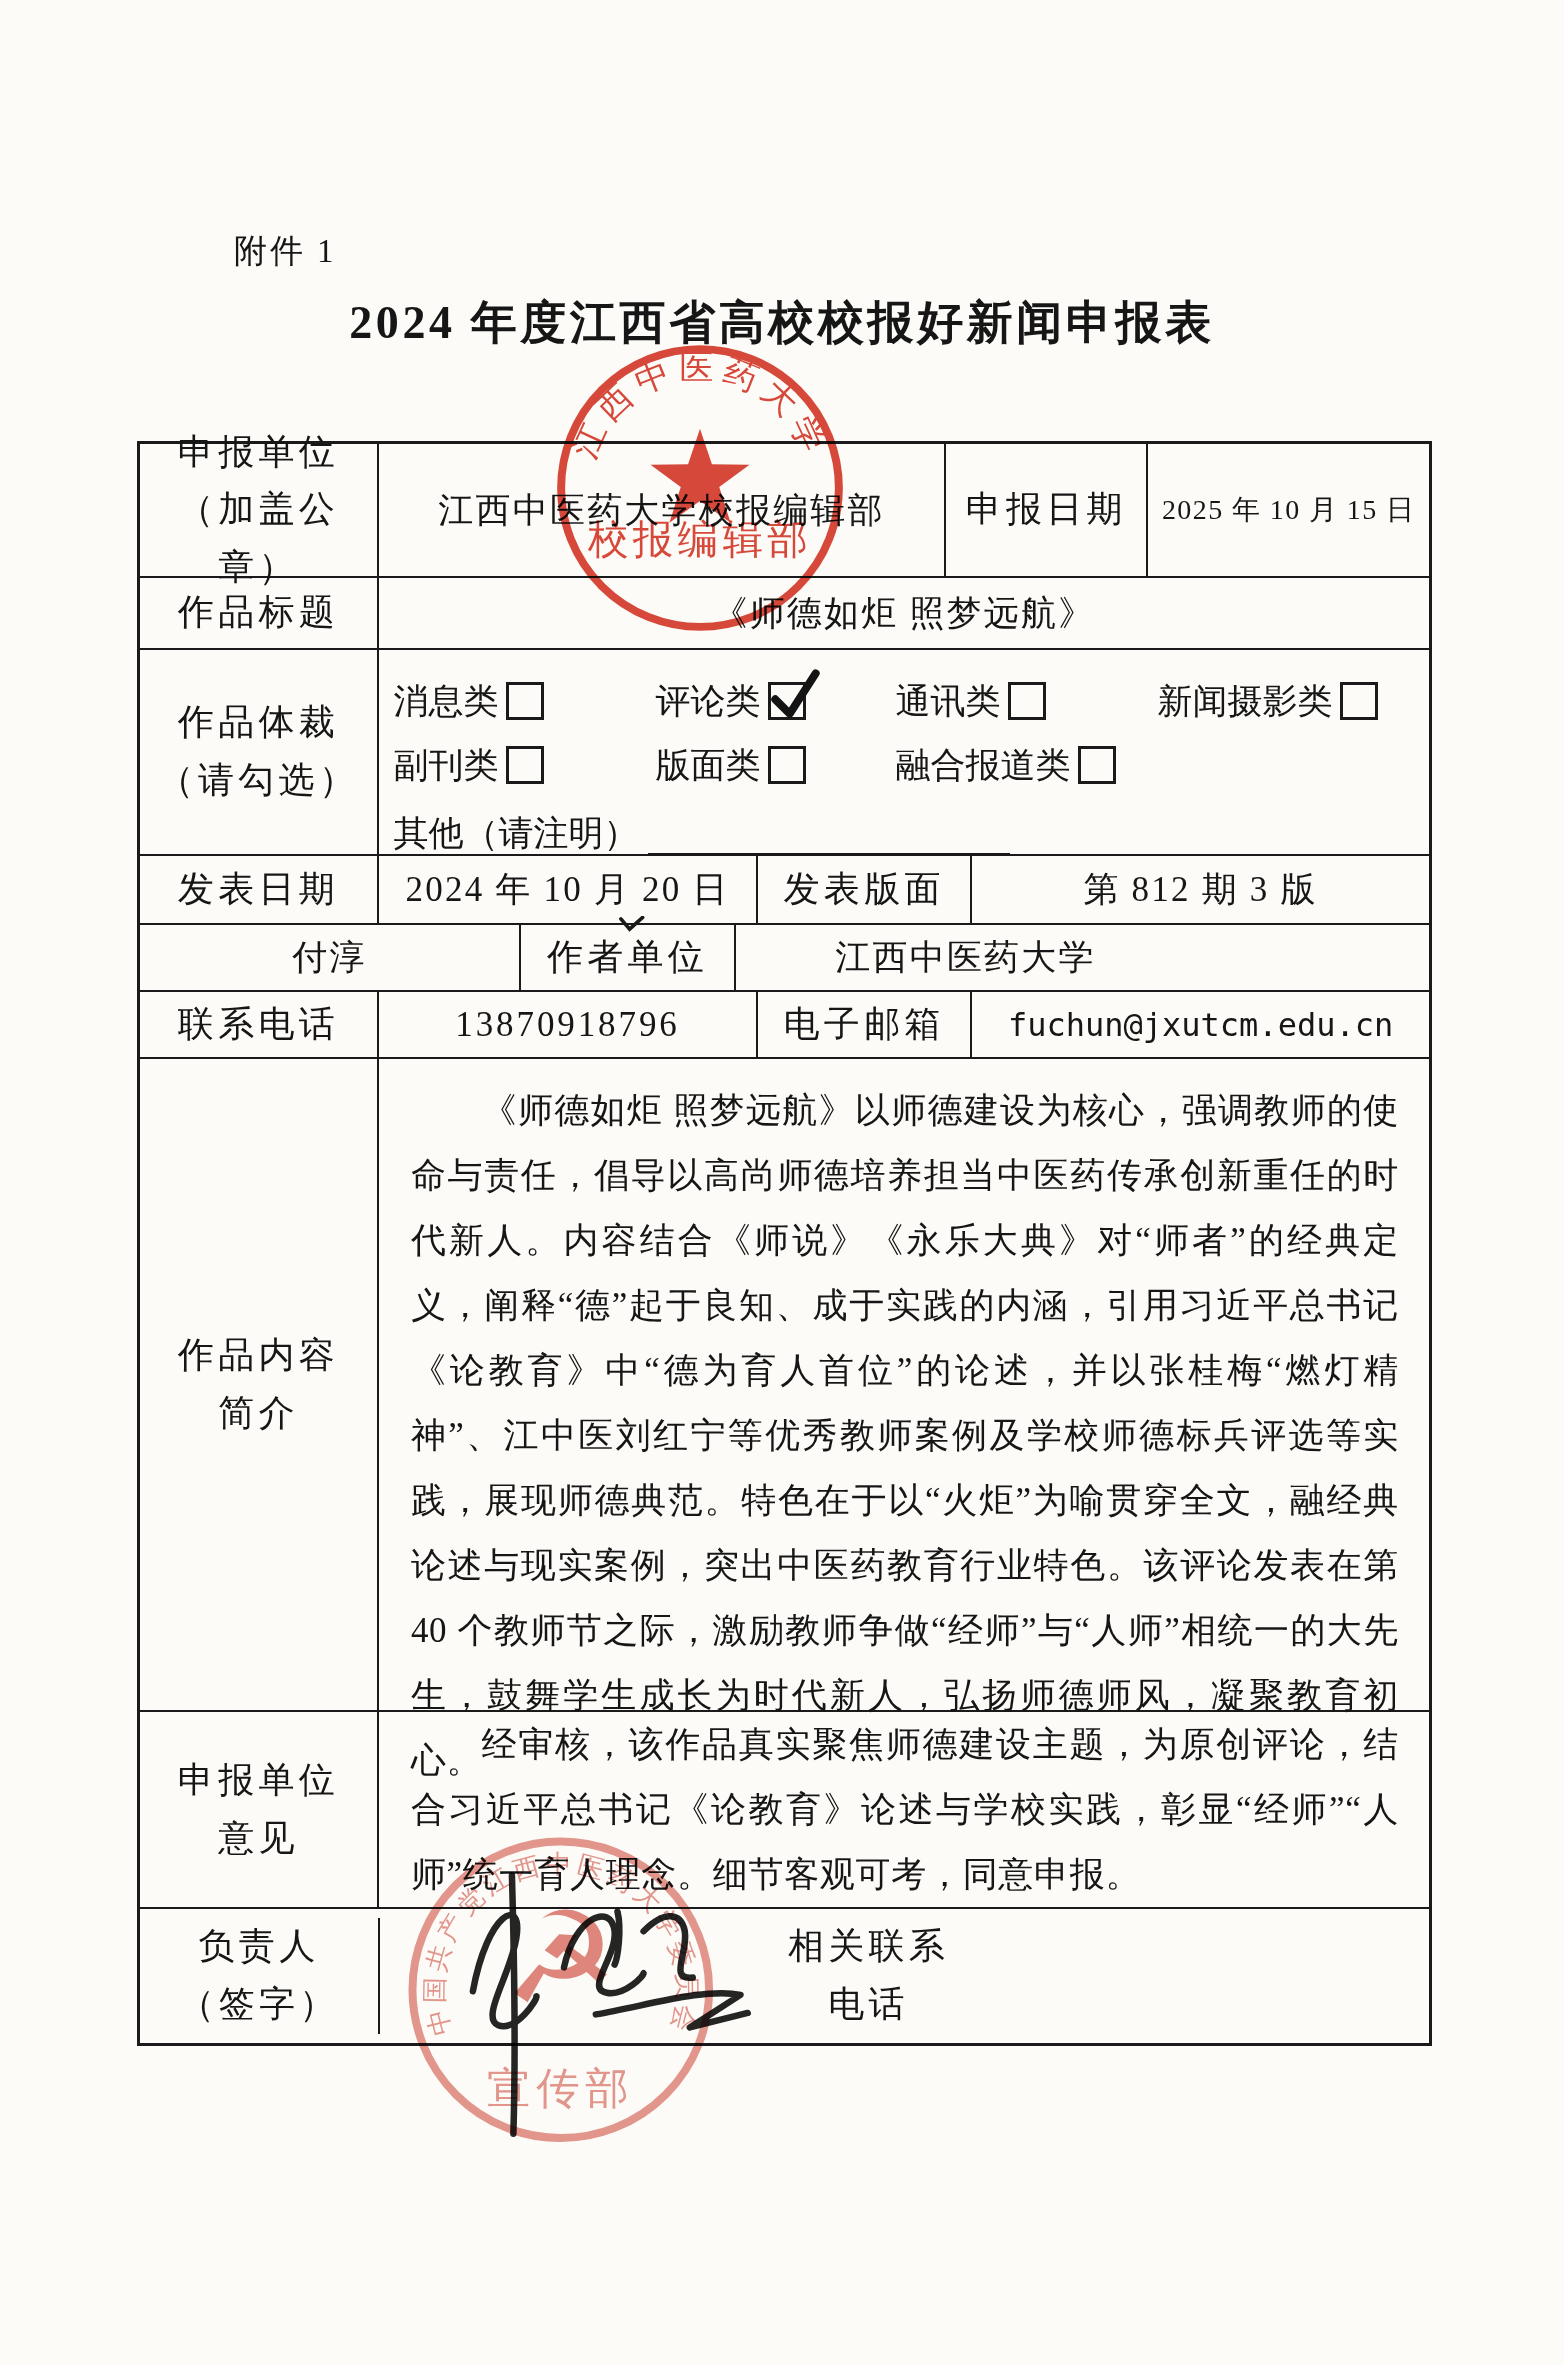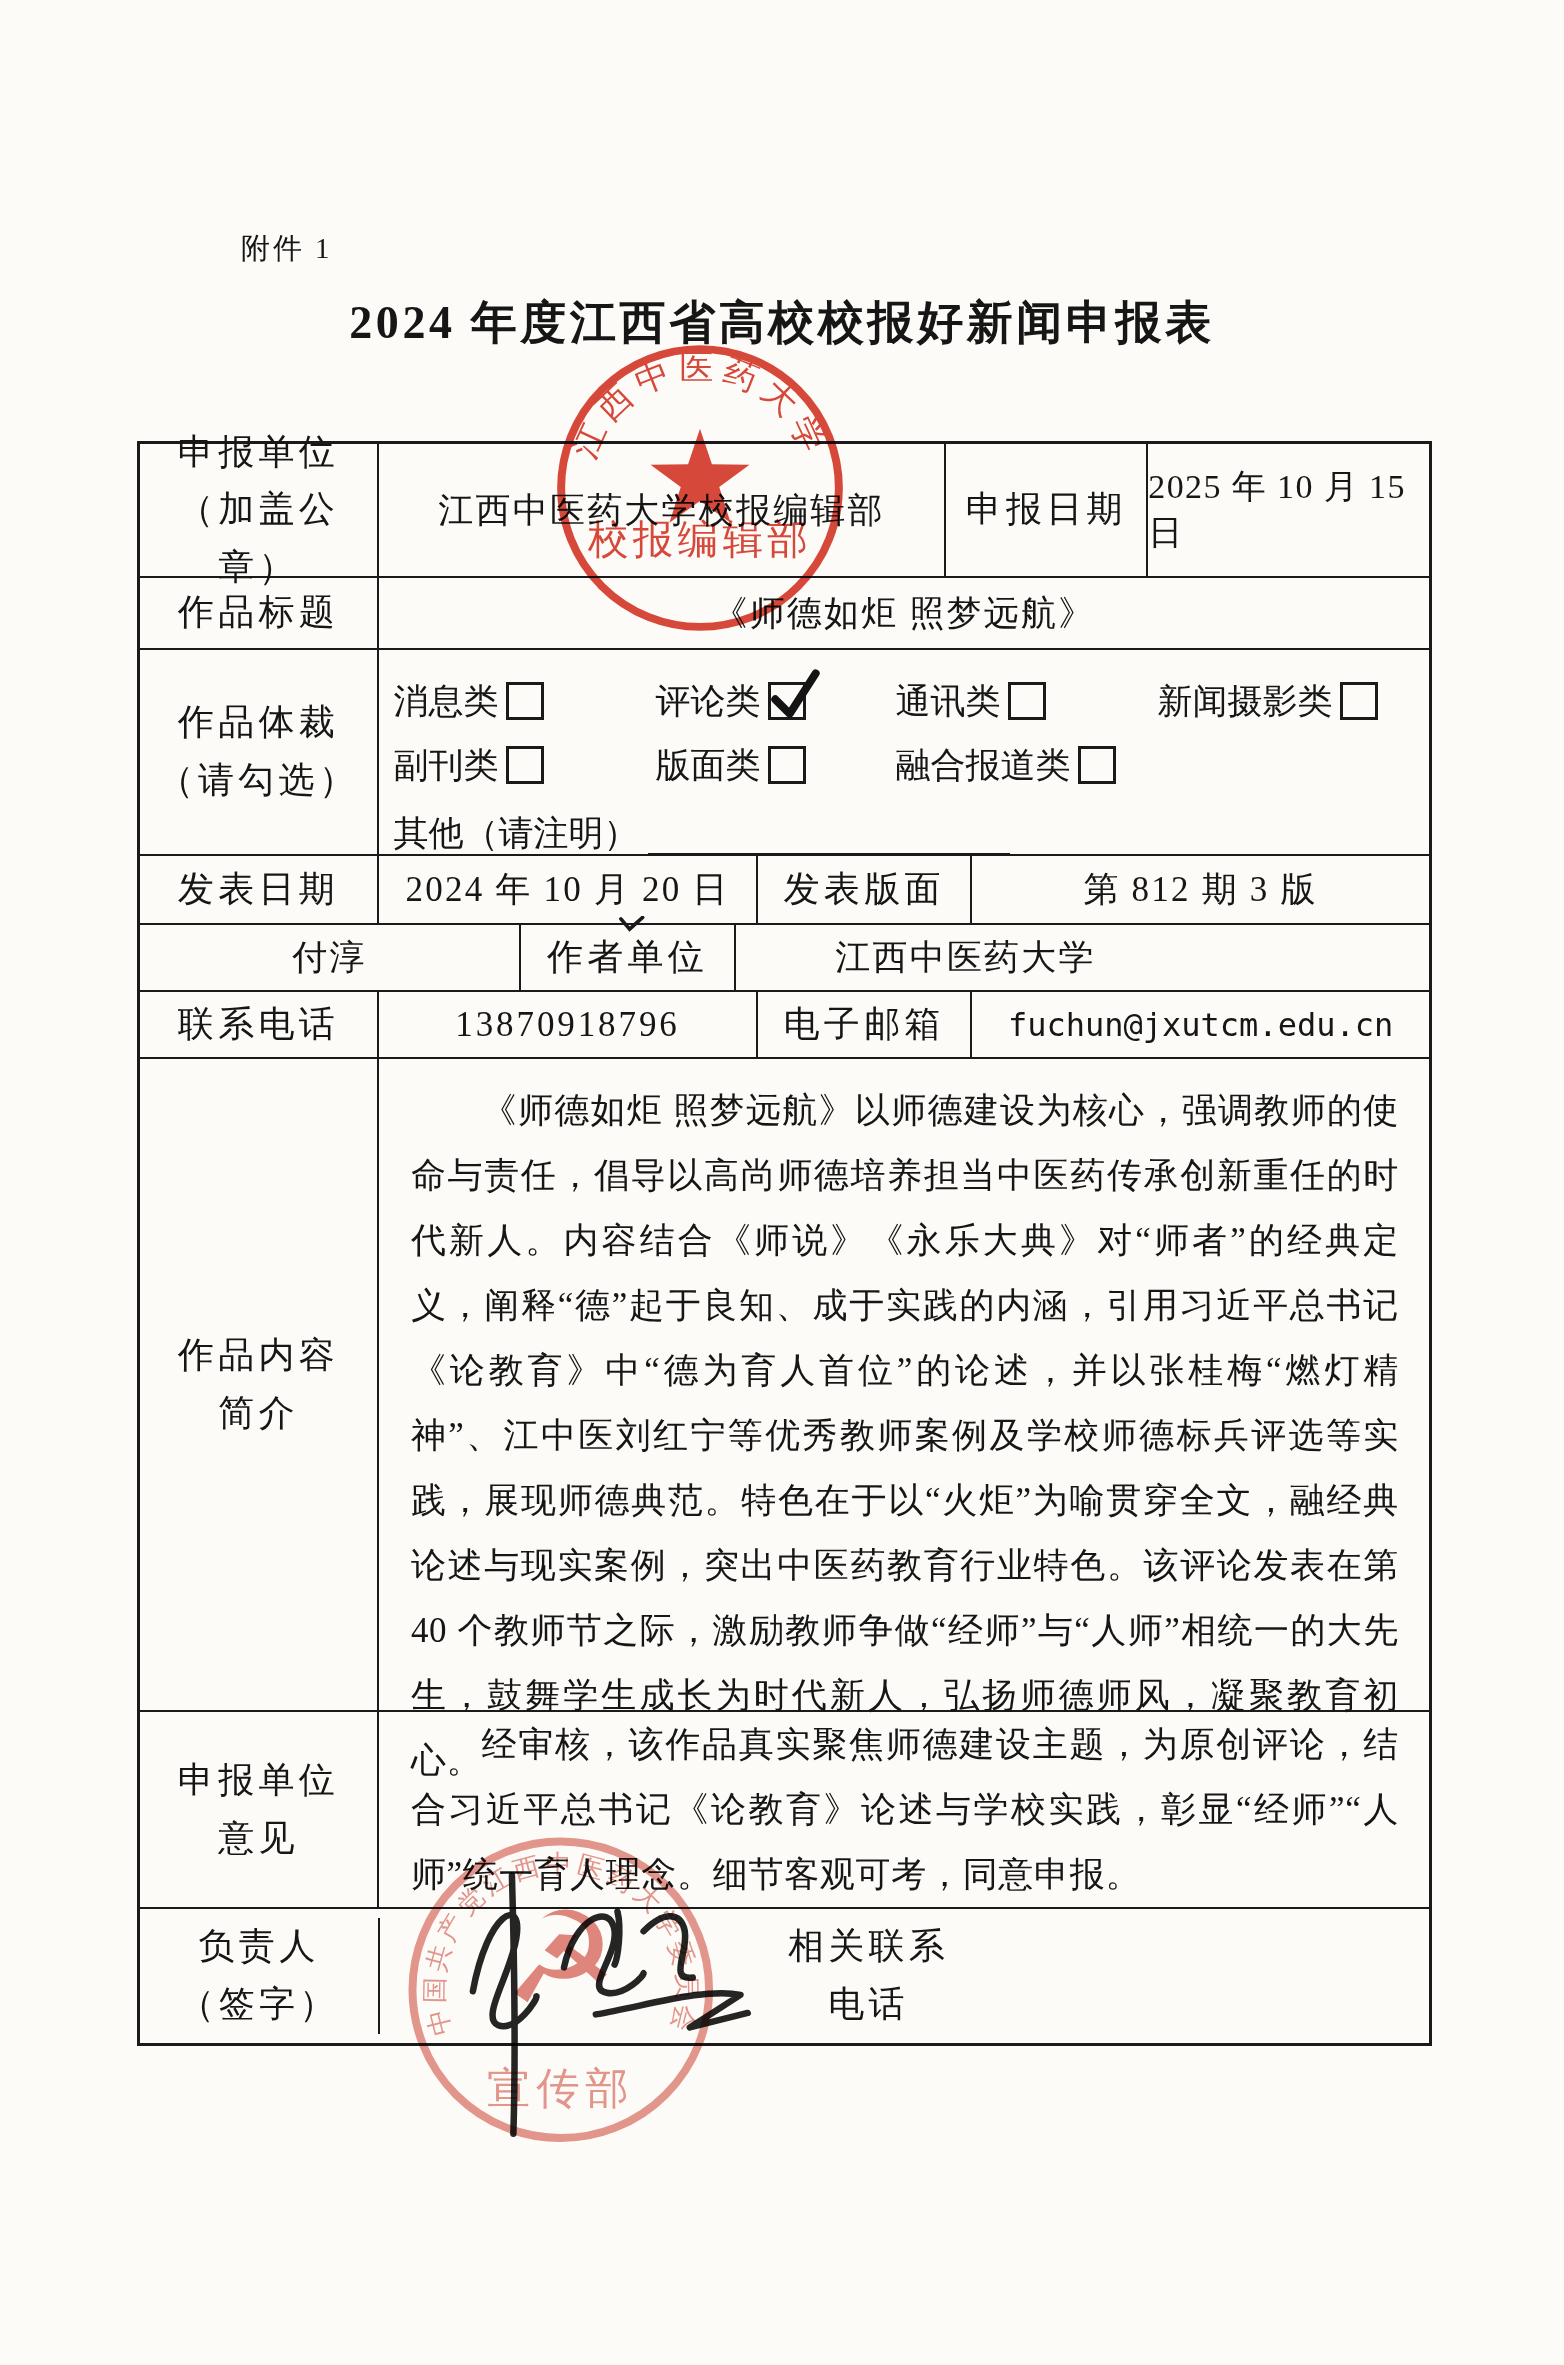--- a/index.html
+++ b/index.html
@@ -1,33 +1,33 @@
 <!DOCTYPE html>
 <html style="font-size:11.6px"><head>
 <meta charset="utf-8">
 <style>
   html,body{margin:0;padding:0;background:#d8d8d8;}
   .page{position:relative;width:1564px;height:2366px;background:#fcfbf8;overflow:hidden;
         font-family:"Liberation Serif","DejaVu Serif",serif;color:#161616;}
-  .attachment{position:absolute;left:241px;top:229px;font-size:29px;letter-spacing:2.9px;}
+  .attachment{position:absolute;left:234px;top:229px;font-size:33px;letter-spacing:2.9px;}
   .form-title{position:absolute;left:0;right:0;top:292px;text-align:center;
         font-size:46px;font-weight:bold;letter-spacing:3.6px;}
   
   .form-table{position:absolute;left:137px;top:441px;width:1295px;
         border:3.6px solid #1a1a1a;box-sizing:border-box;background:transparent;}
   .trow{display:flex;border-bottom:2.9px solid #1a1a1a;box-sizing:border-box;}
   .trow:last-child{border-bottom:none;align-items:center;}
   .tcell{box-sizing:border-box;border-right:2.9px solid #1a1a1a;
         display:flex;flex-direction:column;align-items:center;justify-content:center;
         position:relative;}
   .tcell:last-child{border-right:none;}
   .lbl{font-size:36px;letter-spacing:4.3px;text-align:center;line-height:1.6;}
   .lbl .ln{display:block;}
   .val{font-size:35px;letter-spacing:2.2px;text-align:center;}
-  .val-sm{font-size:34px;letter-spacing:1.4px;}
+  .val-sm{font-size:28px;letter-spacing:1.4px;}
   .mono{font-family:"DejaVu Sans Mono","Liberation Mono",monospace;font-size:32px;letter-spacing:0;}
   .num{font-size:35px;letter-spacing:2.9px;}
   
   .genre-cell{display:block;padding:19px 0 0 14.5px;}
   .genre-line{display:flex;align-items:center;height:64px;font-size:35px;}
   .g-opt{display:flex;align-items:center;}
   .checkbox{display:inline-block;width:32px;height:32px;border:3.6px solid #1a1a1a;
         margin-left:7.2px;position:relative;flex:none;}
   .checkbox .tick{display:none;position:absolute;left:-2.9px;top:-16px;width:52px;height:52px;}
   .checkbox.checked .tick{display:block;}

